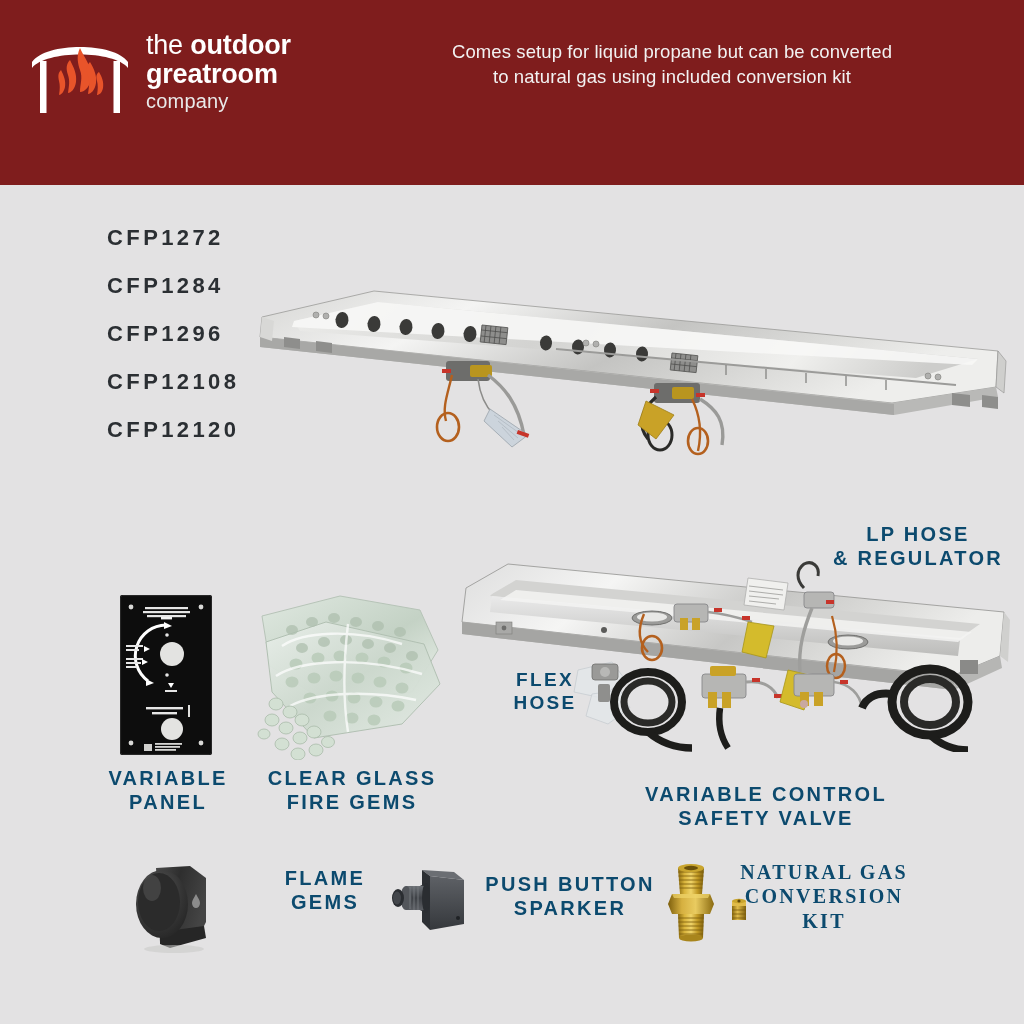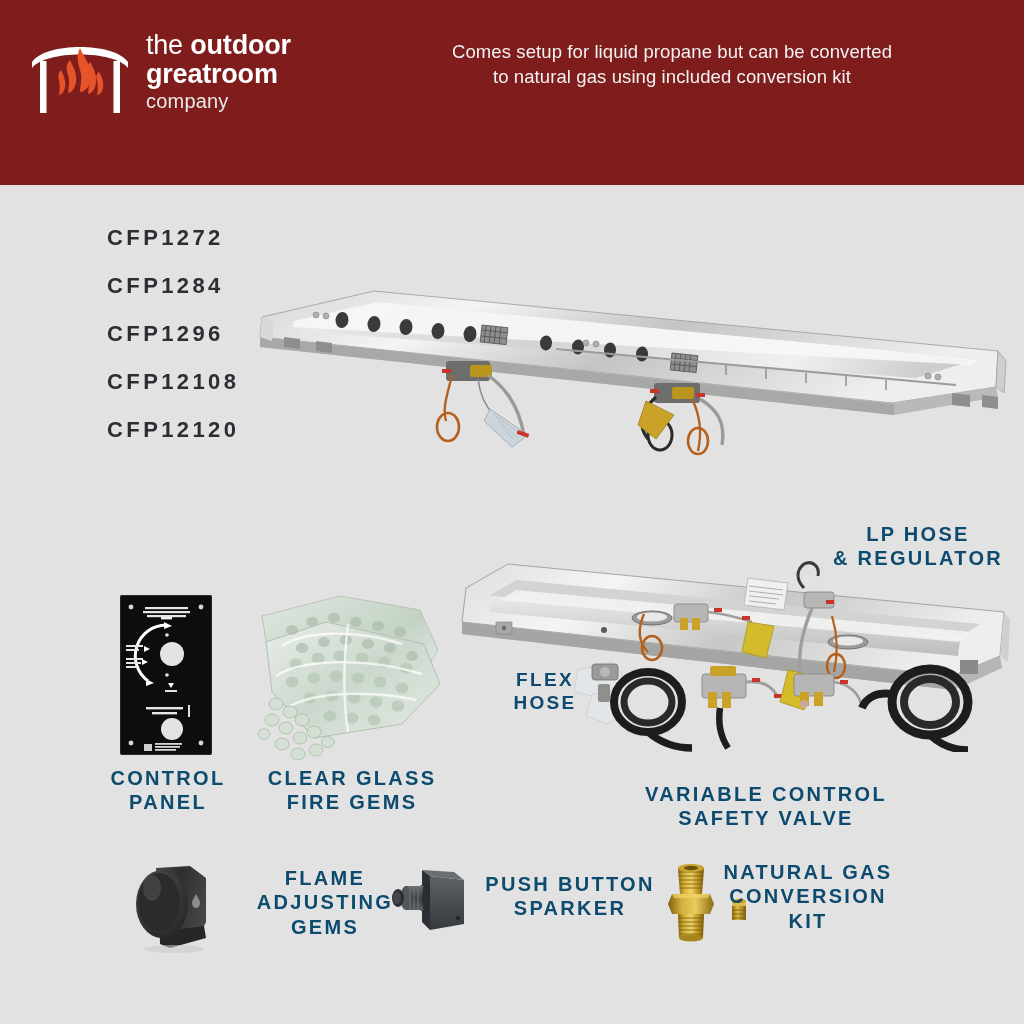--- a/index.html
+++ b/index.html
@@ -417,21 +417,21 @@
     <rect x="24" y="149" width="8" height="7" fill="#cfcfcd"></rect>
     <g fill="#d6d6d4">
       <rect x="35" y="148" width="27" height="1.8"></rect>
       <rect x="35" y="151" width="25" height="1.8"></rect>
       <rect x="35" y="154" width="21" height="1.8"></rect>
     </g>
   </svg>
 </div>
 
 <div class="lab l-lg" style="left:84px; top:766px; width:168px;">
-  <div>CONTROL</div>
+  <div>VARIABLE</div>
   <div>PANEL</div>
 </div>
 
 <div class="art" id="gems-art">
   <svg viewBox="0 0 196 172">
     <defs>
       <linearGradient id="bag1" x1="0" y1="0" x2="1" y2="1">
         <stop offset="0" stop-color="#e9efea"></stop>
           <stop offset="0.5" stop-color="#ccd8cd"></stop>
         <stop offset="1" stop-color="#e3ebe4"></stop>
@@ -541,21 +541,20 @@
     <g fill="#9a9a9a" opacity="0.85">
       <path d="M70 38 C72 42, 74 44, 74 47 C74 50, 72 52, 70 52 C68 52, 66 50, 66 47 C66 44, 68 42, 70 38 Z"></path>
     </g>
 
     <ellipse cx="48" cy="93" rx="30" ry="4" fill="#c9c9c7" opacity="0.55"></ellipse>
   </svg>
 </div>
 
 <div class="lab l-lg" style="left:222px; top:866px; width:206px;">
   <div>FLAME</div>
-  <div>ADJUSTING</div>
   <div>GEMS</div>
 </div>
 
 <div class="art" id="sparker-art">
   <svg viewBox="0 0 92 80">
     <defs>
       <linearGradient id="sparkBody" x1="0" y1="0" x2="0" y2="1">
         <stop offset="0" stop-color="#5e6166"></stop>
           <stop offset="1" stop-color="#35383c"></stop>
       </linearGradient>
@@ -646,17 +645,17 @@
     <ellipse cx="77" cy="41" rx="7" ry="2.2" fill="#c9a52e"></ellipse>
     <circle cx="77" cy="41" r="1.6" fill="#5e470a"></circle>
     <g stroke="#7a5c0c" stroke-width="0.8">
       <line x1="70" y1="50" x2="84" y2="50"></line>
         <line x1="70" y1="54" x2="84" y2="54"></line>
       <line x1="70" y1="58" x2="84" y2="58"></line>
     </g>
   </svg>
 </div>
 
-<div class="lab l-lg" style="left:712px; top:860px; width:192px;">
+<div class="lab l-lg" style="left:728px; top:860px; width:192px;font-family:Liberation Serif, serif;">
   <div>NATURAL GAS</div>
   <div>CONVERSION</div>
   <div>KIT</div>
 </div>
 
 </body></html>

